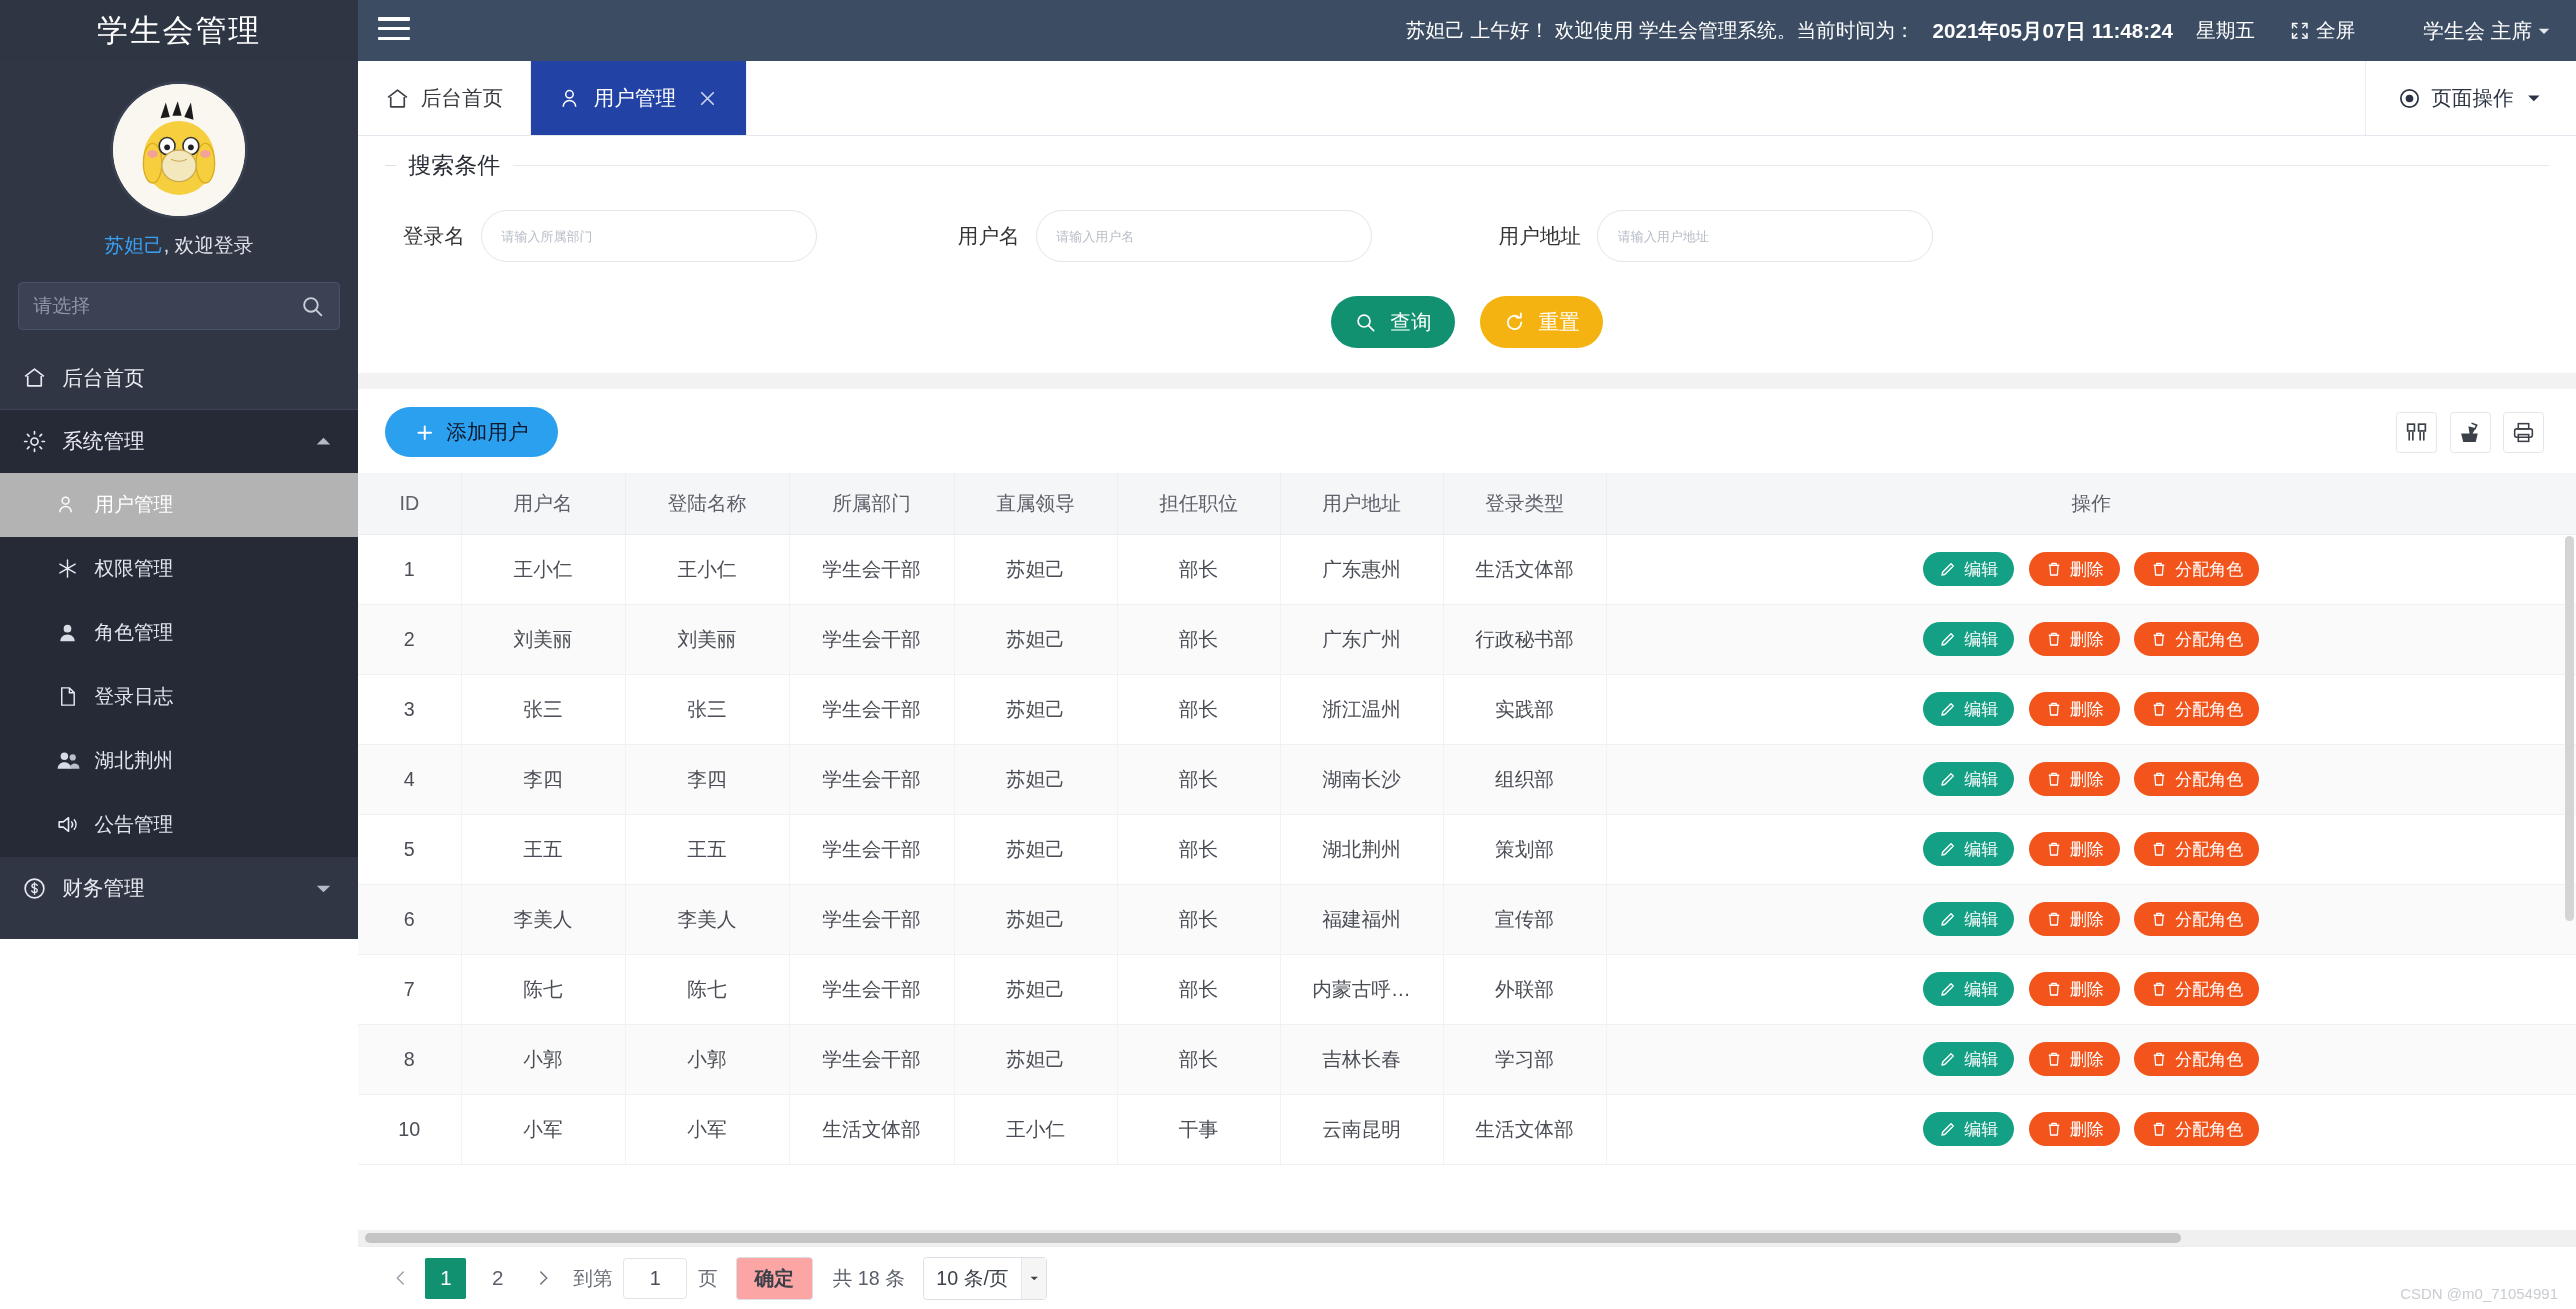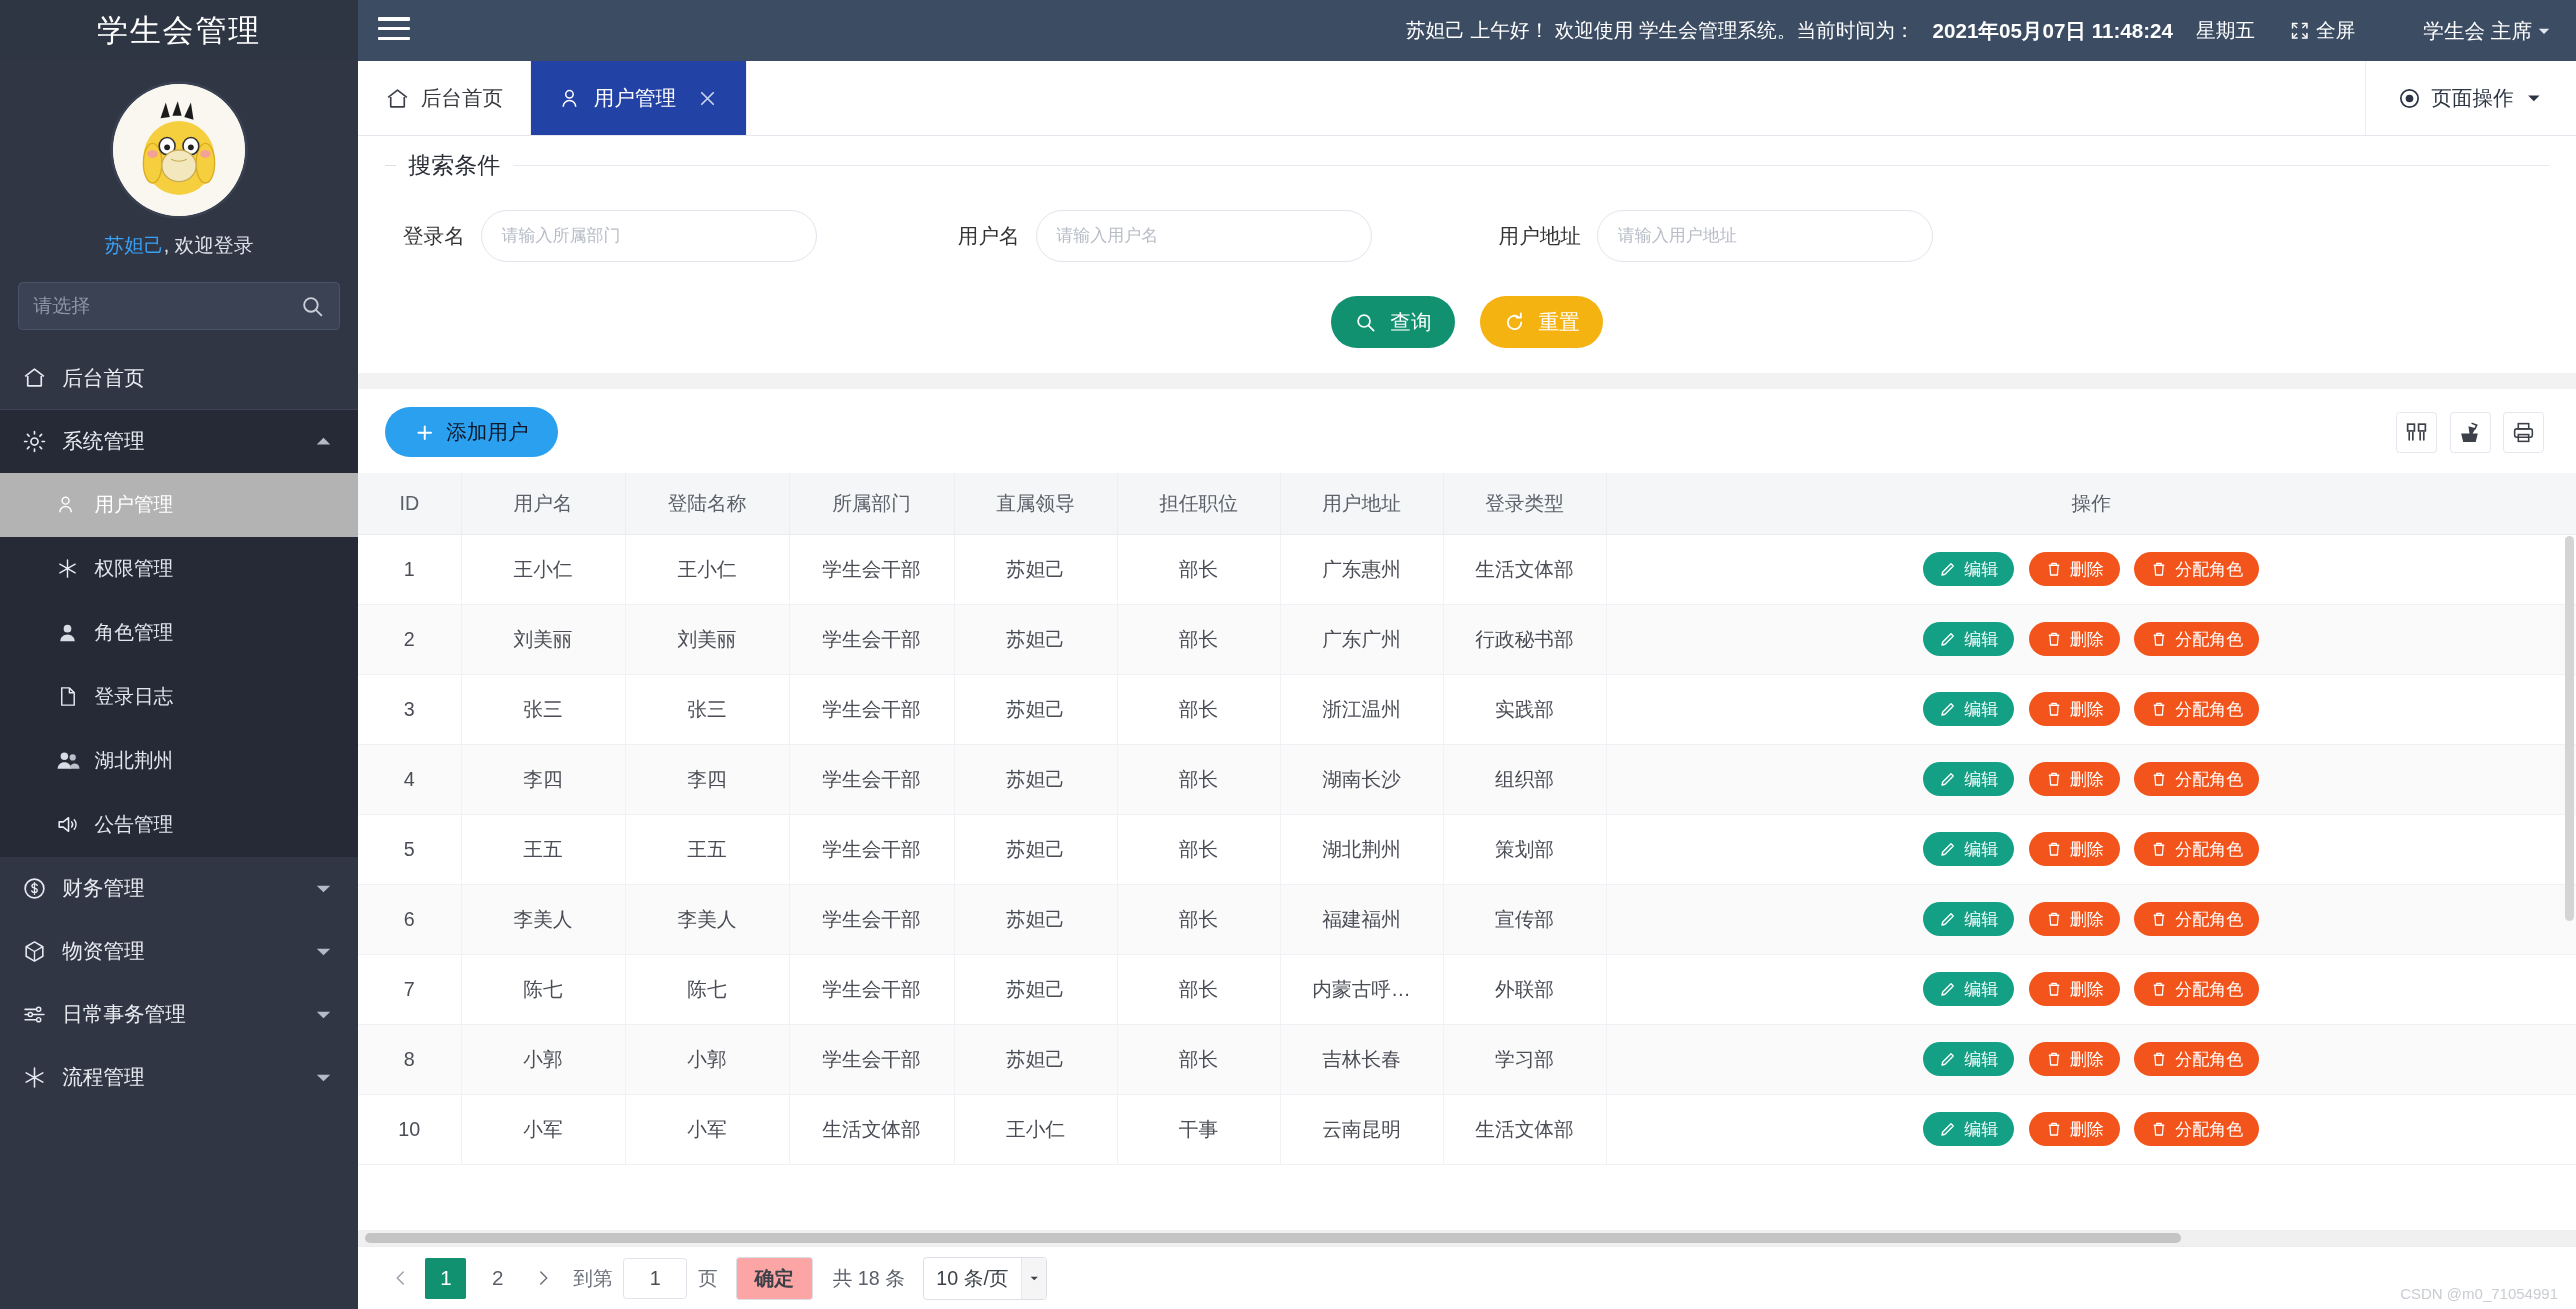--- a/index.html
+++ b/index.html
@@ -6,21 +6,21 @@
   html, body {
     width: 2576px; height: 1309px;
     font-family: "Liberation Sans", "DejaVu Sans", sans-serif;
     overflow: hidden;
     background: #fff;
   }
   #app { display: flex; width: 2576px; height: 1309px; position: relative; }
 
   
   .sidebar {
-    width: 358px; height: 1309px; flex: 0 0 358px;
+    width: 358px; height: 939px; flex: 0 0 358px;
     background: #303644;
     overflow: hidden; position: relative;
   }
   .brand {
     height: 61px; background: #2e3644;
     display: flex; align-items: center; justify-content: center;
   }
   .brand-title { color: #fff; font-size: 31px; letter-spacing: 1.8px; }
   .avatar-wrap { padding-top: 23px; display: flex; justify-content: center; }
   .avatar {
@@ -116,21 +116,21 @@
   }
   .fs-line-l { width: 10.7px; height: 0.9px; background: #dcdfe6; }
   .fs-line-r { flex: 1; height: 0.9px; background: #e6e9ef; }
   .filters {
     display: flex; align-items: center; margin-top: 29px; padding-left: 18px;
   }
   .fgroup { display: flex; align-items: center; }
   .flabel { font-size: 20.6px; color: #333; margin-right: 16px; white-space: nowrap; }
   .finput {
     height: 52px; border: 0.9px solid #e2e5ec; border-radius: 26px;
-    padding: 0 19.7px; font-size: 17px; color: #4a4a4a; outline: none;
+    padding: 0 19.7px; font-size: 13px; color: #4a4a4a; outline: none;
     font-family: inherit; background: #fff;
   }
   .finput::placeholder { color: #b7bcc6; }
   .f1 { width: 336px; } .f2 { width: 336px; } .f3 { width: 336px; }
   .gap1 { width: 141px; } .gap2 { width: 127px; }
 
   .btnrow { display: flex; justify-content: center; gap: 25px; margin-top: 34px; }
   .pill {
     height: 52px; min-width: 122px; border-radius: 26px; border: none;
     color: #fff; font-size: 20.6px; display: flex; align-items: center;

